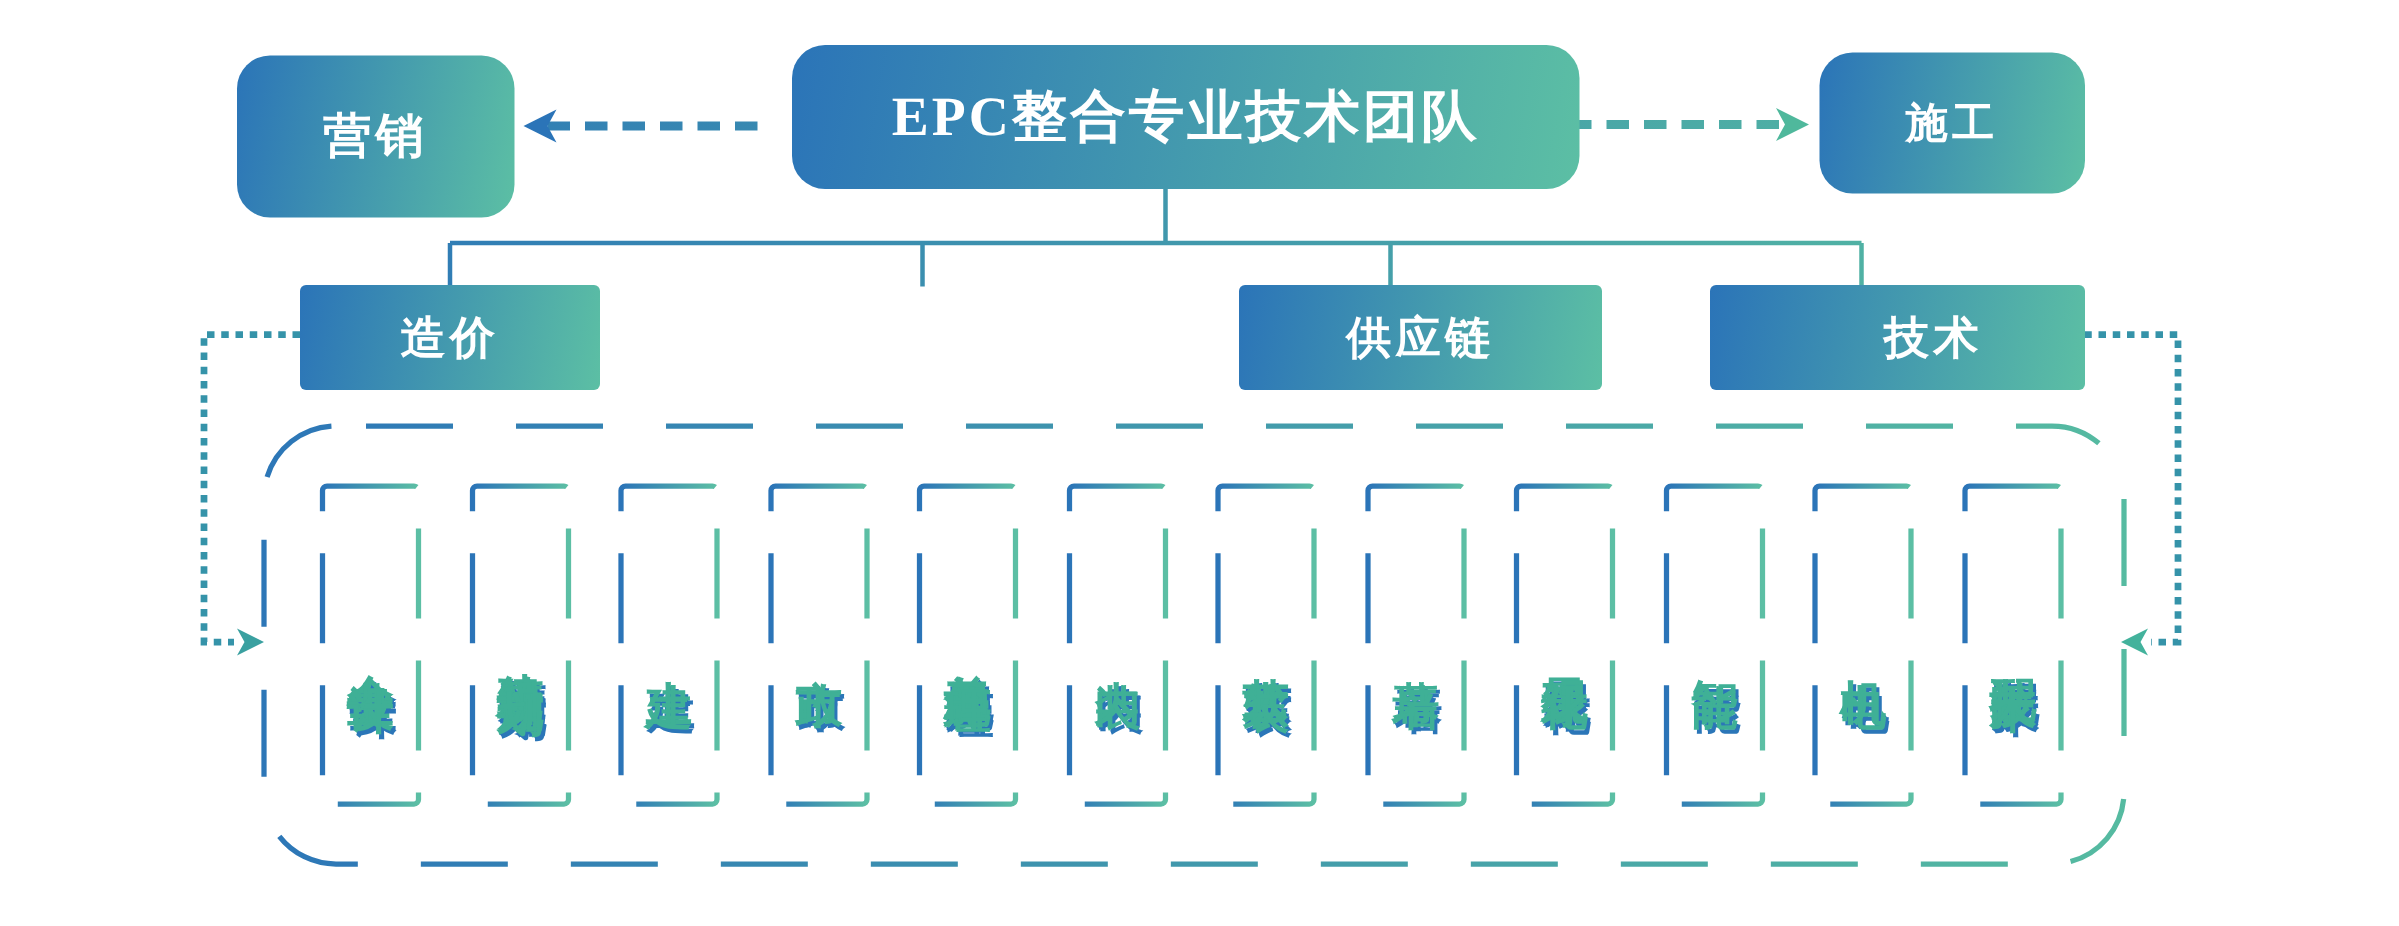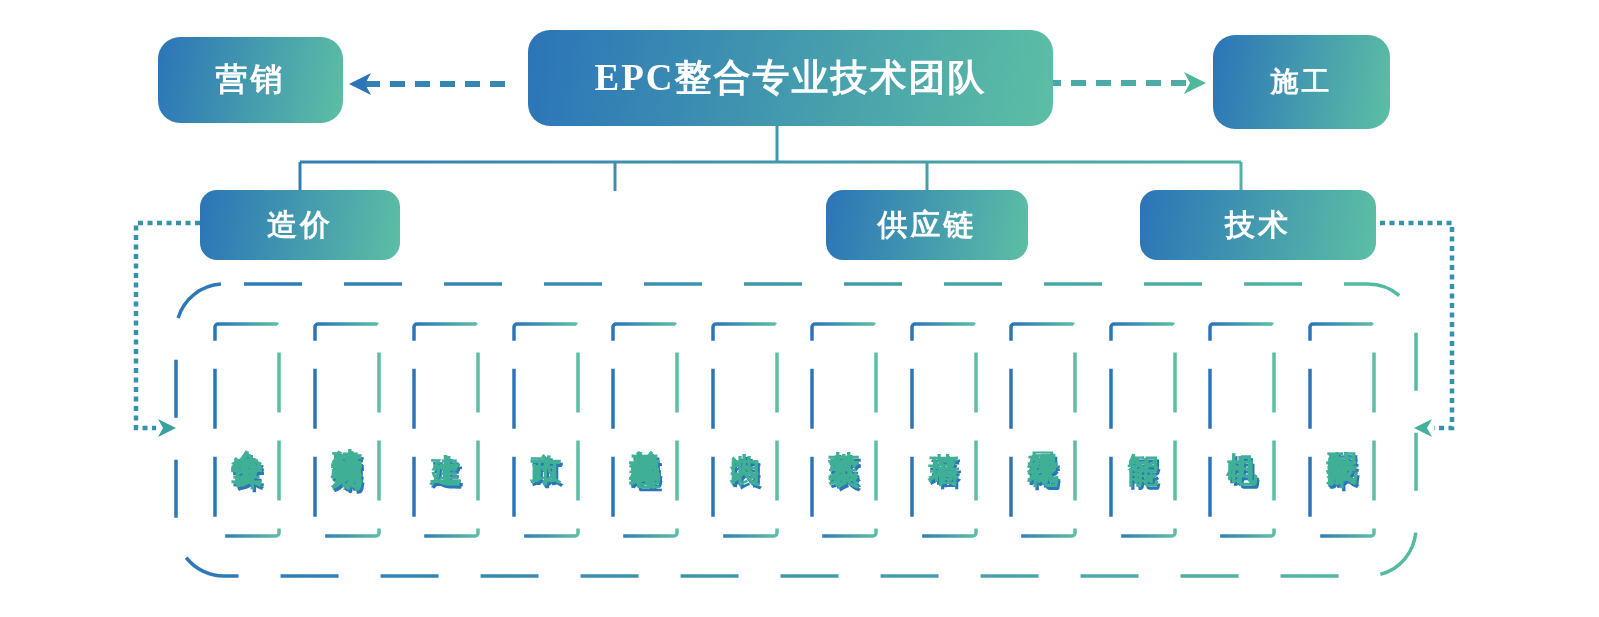--- a/index.html
+++ b/index.html
@@ -10,24 +10,24 @@
   .layer { position:absolute; left:0; top:0; width:1599px; height:617px; }
 
   
   .node {
     position:absolute; display:flex; align-items:center; justify-content:center;
     background:linear-gradient(100deg,#2b74b8 0%,#5cbfa4 100%);
     color:#ffffff; font-weight:bold; letter-spacing:3px;
     border-radius:22px;
   }
   .node-root   { left:528px; top:30px;  width:525px; height:96px; font-size:37px; letter-spacing:2px; }
-  .node-left   { left:158px; top:37px;  width:185px; height:86px; font-size:32px; }
+  .node-left   { left:158px; top:37px;  width:185px; height:108px; font-size:32px; }
   .node-right  { left:1213px; top:35px; width:177px; height:94px; font-size:28px; }
-  .node-branch { top:190px; height:70px; width:200px; font-size:30px; border-radius:17px; }
-  .b0 { left:200px; }  .b1 { left:515px; }  .b2 { left:826px; width:202px; }  .b3 { left:1140px; width:236px; }
+  .node-branch { top:190px; height:70px; width:200px; font-size:30px; border-radius:4px; }
+  .b0 { left:200px; }  .b1 { left:515px; }  .b2 { left:826px; width:242px; }  .b3 { left:1140px; width:202px;padding-left:48px; }
 
   
   .spec {
     position:absolute; top:324px; width:64px; height:212px;
   }
   .spec span {
     position:absolute; left:50%; top:50%;
     writing-mode:vertical-rl; text-orientation:upright; white-space:nowrap;
     font-family:"Liberation Serif", serif; font-weight:bold;
     font-size:31px; line-height:1; letter-spacing:2px;

